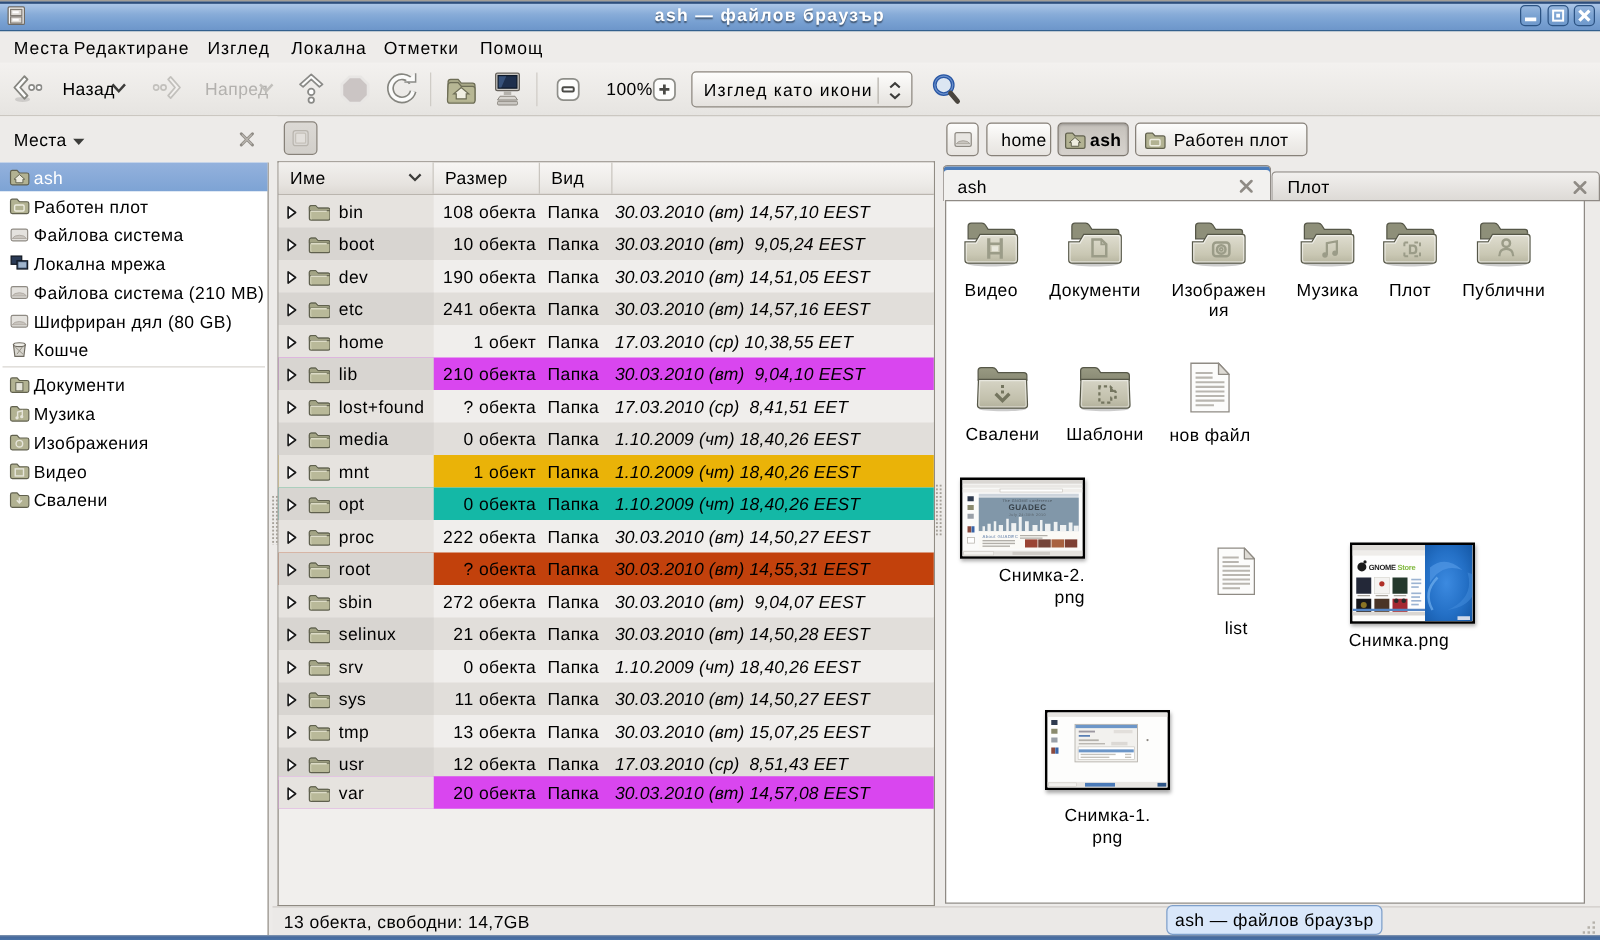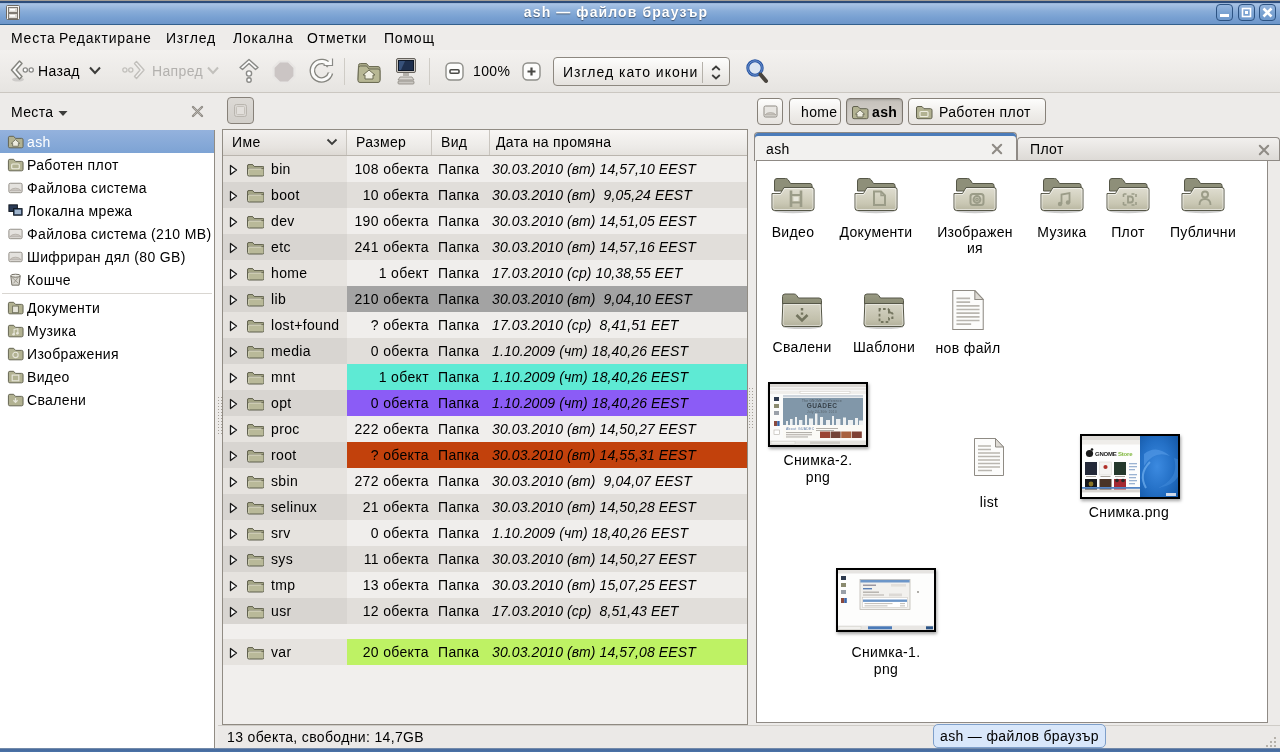--- a/index.html
+++ b/index.html
@@ -17,21 +17,21 @@
 .winbtn svg { display:block; }
 
 
 #menubar { left:0; top:26px; width:1280px; height:24px; background:#eeecea; }
 #menubar span { position:absolute; top:4px; letter-spacing:0.8px; }
 
 
 #toolbar { left:0; top:50px; width:1280px; height:43px;
   background:linear-gradient(#f3f1ef, #eceae7 60%, #e6e4e1);
   border-bottom:1px solid #cbc7c1; }
-.tbtext { position:absolute; top:63px; }
+.tbtext { position:absolute; top:63px;margin-left:12px; }
 .tbsep { position:absolute; top:58px; width:1px; height:27px; background:#cfccc6; }
 
 
 #places-hdr { left:0; top:93px; width:222px; height:37px; background:#edebe9; }
 .sqbtn { border:1px solid #878179; border-radius:4px; background:linear-gradient(#e8e6e3,#dcd9d5); }
 
 
 #sidebar { left:0; top:130px; width:215px; height:618px; background:#fff; border-right:1px solid #918c84; }
 .siderow { position:absolute; left:0; width:214px; height:23px; }
 .siderow .lbl { position:absolute; left:27px; top:4px; }
@@ -300,23 +300,20 @@
    <svg style="position:absolute;right:8px;top:8px" width="12" height="8">
           <path d="M1.5 1.5 L6 6 L10.5 1.5" fill="none" stroke="#3c3c3a" stroke-width="1.8"></path>
         </svg>
       </div>
   <div class="hcol" style="left:124px;width:85px">
         <span>Размер</span>
       </div>
   <div class="hcol" style="left:209px;width:58px">
         <span>Вид</span>
       </div>
-  <div class="hcol" style="left:267px;width:257px;border-right:none">
-        <span style="left:6px">Дата на промяна</span>
-      </div>
  </div>
     <div class="lrow" style="top:26px;background:#f0eeec">
    <div class="namecol" style="background:#e6e3df"></div>
    <span class="expander"><svg width="11" height="12" viewBox="0 0 11 12">
           <path d="M2.5 1.5 L8.5 6 L2.5 10.5 Z" fill="#fff" stroke="#1a1a1a" stroke-width="1.3" stroke-linejoin="round"></path>
         </svg></span>
    <span class="fold16"><svg width="18" height="18" viewBox="0 0 18 18">
           <path d="M1.5 6 q0-1.5 1.5-1.5 h3.5 l1.8 2 h8.2 q1.5 0 1.5 1.5 v6.5 q0 1.5 -1.5 1.5 h-13.5 q-1.5 0 -1.5 -1.5 Z" fill="#b9b999" stroke="#5f604e"></path>
           <path d="M1.5 6 q0-1.5 1.5-1.5 h3.5 l1.8 2 h8.2 q1.5 0 1.5 1.5 l0 .5 -16.5 0 Z" fill="#a3a485" stroke="#5f604e" stroke-width=".8"></path>
           <path d="M2.6 9 h12.8" stroke="#dcdbc6" stroke-width="1.1"></path>
@@ -384,21 +381,21 @@
           <path d="M1.5 6 q0-1.5 1.5-1.5 h3.5 l1.8 2 h8.2 q1.5 0 1.5 1.5 v6.5 q0 1.5 -1.5 1.5 h-13.5 q-1.5 0 -1.5 -1.5 Z" fill="#b9b999" stroke="#5f604e"></path>
           <path d="M1.5 6 q0-1.5 1.5-1.5 h3.5 l1.8 2 h8.2 q1.5 0 1.5 1.5 l0 .5 -16.5 0 Z" fill="#a3a485" stroke="#5f604e" stroke-width=".8"></path>
           <path d="M2.6 9 h12.8" stroke="#dcdbc6" stroke-width="1.1"></path>
           <path d="M2.6 9.8 v4.6 q0 .8 .8 .8" stroke="#cfcfb4" stroke-width=".9" fill="none"></path>
         </svg></span>
    <span class="nm">home</span>
       <span class="sz">1 обект</span>
       <span class="tp">Папка</span>
       <span class="dt">17.03.2010 (ср) 10,38,55 EET</span>
     </div>
-    <div class="lrow" style="top:156px;background:#a3a3a3">
+    <div class="lrow" style="top:156px;background:#d946ef">
    <div class="namecol" style="background:#d8d5d1"></div>
    <span class="expander"><svg width="11" height="12" viewBox="0 0 11 12">
           <path d="M2.5 1.5 L8.5 6 L2.5 10.5 Z" fill="#fff" stroke="#1a1a1a" stroke-width="1.3" stroke-linejoin="round"></path>
         </svg></span>
    <span class="fold16"><svg width="18" height="18" viewBox="0 0 18 18">
           <path d="M1.5 6 q0-1.5 1.5-1.5 h3.5 l1.8 2 h8.2 q1.5 0 1.5 1.5 v6.5 q0 1.5 -1.5 1.5 h-13.5 q-1.5 0 -1.5 -1.5 Z" fill="#b9b999" stroke="#5f604e"></path>
           <path d="M1.5 6 q0-1.5 1.5-1.5 h3.5 l1.8 2 h8.2 q1.5 0 1.5 1.5 l0 .5 -16.5 0 Z" fill="#a3a485" stroke="#5f604e" stroke-width=".8"></path>
           <path d="M2.6 9 h12.8" stroke="#dcdbc6" stroke-width="1.1"></path>
           <path d="M2.6 9.8 v4.6 q0 .8 .8 .8" stroke="#cfcfb4" stroke-width=".9" fill="none"></path>
         </svg></span>
@@ -432,37 +429,37 @@
           <path d="M1.5 6 q0-1.5 1.5-1.5 h3.5 l1.8 2 h8.2 q1.5 0 1.5 1.5 v6.5 q0 1.5 -1.5 1.5 h-13.5 q-1.5 0 -1.5 -1.5 Z" fill="#b9b999" stroke="#5f604e"></path>
           <path d="M1.5 6 q0-1.5 1.5-1.5 h3.5 l1.8 2 h8.2 q1.5 0 1.5 1.5 l0 .5 -16.5 0 Z" fill="#a3a485" stroke="#5f604e" stroke-width=".8"></path>
           <path d="M2.6 9 h12.8" stroke="#dcdbc6" stroke-width="1.1"></path>
           <path d="M2.6 9.8 v4.6 q0 .8 .8 .8" stroke="#cfcfb4" stroke-width=".9" fill="none"></path>
         </svg></span>
    <span class="nm">media</span>
       <span class="sz">0 обекта</span>
       <span class="tp">Папка</span>
       <span class="dt">1.10.2009 (чт) 18,40,26 EEST</span>
     </div>
-    <div class="lrow" style="top:234px;background:#5eead4">
+    <div class="lrow" style="top:234px;background:#eab308">
    <div class="namecol" style="background:#e6e3df"></div>
    <span class="expander"><svg width="11" height="12" viewBox="0 0 11 12">
           <path d="M2.5 1.5 L8.5 6 L2.5 10.5 Z" fill="#fff" stroke="#1a1a1a" stroke-width="1.3" stroke-linejoin="round"></path>
         </svg></span>
    <span class="fold16"><svg width="18" height="18" viewBox="0 0 18 18">
           <path d="M1.5 6 q0-1.5 1.5-1.5 h3.5 l1.8 2 h8.2 q1.5 0 1.5 1.5 v6.5 q0 1.5 -1.5 1.5 h-13.5 q-1.5 0 -1.5 -1.5 Z" fill="#b9b999" stroke="#5f604e"></path>
           <path d="M1.5 6 q0-1.5 1.5-1.5 h3.5 l1.8 2 h8.2 q1.5 0 1.5 1.5 l0 .5 -16.5 0 Z" fill="#a3a485" stroke="#5f604e" stroke-width=".8"></path>
           <path d="M2.6 9 h12.8" stroke="#dcdbc6" stroke-width="1.1"></path>
           <path d="M2.6 9.8 v4.6 q0 .8 .8 .8" stroke="#cfcfb4" stroke-width=".9" fill="none"></path>
         </svg></span>
    <span class="nm">mnt</span>
       <span class="sz">1 обект</span>
       <span class="tp">Папка</span>
       <span class="dt">1.10.2009 (чт) 18,40,26 EEST</span>
     </div>
-    <div class="lrow" style="top:260px;background:#8b5cf6">
+    <div class="lrow" style="top:260px;background:#14b8a6">
    <div class="namecol" style="background:#d8d5d1"></div>
    <span class="expander"><svg width="11" height="12" viewBox="0 0 11 12">
           <path d="M2.5 1.5 L8.5 6 L2.5 10.5 Z" fill="#fff" stroke="#1a1a1a" stroke-width="1.3" stroke-linejoin="round"></path>
         </svg></span>
    <span class="fold16"><svg width="18" height="18" viewBox="0 0 18 18">
           <path d="M1.5 6 q0-1.5 1.5-1.5 h3.5 l1.8 2 h8.2 q1.5 0 1.5 1.5 v6.5 q0 1.5 -1.5 1.5 h-13.5 q-1.5 0 -1.5 -1.5 Z" fill="#b9b999" stroke="#5f604e"></path>
           <path d="M1.5 6 q0-1.5 1.5-1.5 h3.5 l1.8 2 h8.2 q1.5 0 1.5 1.5 l0 .5 -16.5 0 Z" fill="#a3a485" stroke="#5f604e" stroke-width=".8"></path>
           <path d="M2.6 9 h12.8" stroke="#dcdbc6" stroke-width="1.1"></path>
           <path d="M2.6 9.8 v4.6 q0 .8 .8 .8" stroke="#cfcfb4" stroke-width=".9" fill="none"></path>
         </svg></span>
@@ -592,21 +589,21 @@
           <path d="M1.5 6 q0-1.5 1.5-1.5 h3.5 l1.8 2 h8.2 q1.5 0 1.5 1.5 v6.5 q0 1.5 -1.5 1.5 h-13.5 q-1.5 0 -1.5 -1.5 Z" fill="#b9b999" stroke="#5f604e"></path>
           <path d="M1.5 6 q0-1.5 1.5-1.5 h3.5 l1.8 2 h8.2 q1.5 0 1.5 1.5 l0 .5 -16.5 0 Z" fill="#a3a485" stroke="#5f604e" stroke-width=".8"></path>
           <path d="M2.6 9 h12.8" stroke="#dcdbc6" stroke-width="1.1"></path>
           <path d="M2.6 9.8 v4.6 q0 .8 .8 .8" stroke="#cfcfb4" stroke-width=".9" fill="none"></path>
         </svg></span>
    <span class="nm">usr</span>
       <span class="sz">12 обекта</span>
       <span class="tp">Папка</span>
       <span class="dt">17.03.2010 (ср)&nbsp; 8,51,43 EET</span>
     </div>
-    <div class="lrow" style="top:509px;background:#bef264">
+    <div class="lrow" style="top:491px;background:#d946ef">
    <div class="namecol" style="background:#e6e3df"></div>
    <span class="expander"><svg width="11" height="12" viewBox="0 0 11 12">
           <path d="M2.5 1.5 L8.5 6 L2.5 10.5 Z" fill="#fff" stroke="#1a1a1a" stroke-width="1.3" stroke-linejoin="round"></path>
         </svg></span>
    <span class="fold16"><svg width="18" height="18" viewBox="0 0 18 18">
           <path d="M1.5 6 q0-1.5 1.5-1.5 h3.5 l1.8 2 h8.2 q1.5 0 1.5 1.5 v6.5 q0 1.5 -1.5 1.5 h-13.5 q-1.5 0 -1.5 -1.5 Z" fill="#b9b999" stroke="#5f604e"></path>
           <path d="M1.5 6 q0-1.5 1.5-1.5 h3.5 l1.8 2 h8.2 q1.5 0 1.5 1.5 l0 .5 -16.5 0 Z" fill="#a3a485" stroke="#5f604e" stroke-width=".8"></path>
           <path d="M2.6 9 h12.8" stroke="#dcdbc6" stroke-width="1.1"></path>
           <path d="M2.6 9.8 v4.6 q0 .8 .8 .8" stroke="#cfcfb4" stroke-width=".9" fill="none"></path>
         </svg></span>
@@ -995,15 +992,15 @@
         <rect x="62" y="33" width="5" height="1.1"></rect>
         <rect x="62" y="35.3" width="5" height="1.1"></rect>
       </g>
   <circle cx="80" cy="22" r="0.9" fill="#8a8680"></circle>
   <rect x="0" y="55.5" width="96" height="4.5" fill="#e8e6e3"></rect>
   <rect x="1" y="56.3" width="22" height="3" fill="#f2f1ee" stroke="#c9c5bf" stroke-width=".4"></rect>
   <rect x="30" y="56.3" width="24" height="3" fill="#4a7ab8"></rect>
   <rect x="88" y="56.3" width="7" height="3" fill="#2c5486"></rect>
  </svg>
 </div>
-<div class="abs" style="left:768px;top:452px;width:100px;text-align:center;line-height:16.5px">Снимка-2.<br>png</div>
-<div class="abs" style="left:1079px;top:504px;width:100px;text-align:center">Снимка.png</div>
+<div class="abs" style="left:768px;top:452px;width:100px;text-align:right;line-height:16.5px">Снимка-2.<br>png</div>
+<div class="abs" style="left:1079px;top:504px;width:100px;text-align:left">Снимка.png</div>
 <div class="abs" style="left:836px;top:644px;width:100px;text-align:center;line-height:16.5px">Снимка-1.<br>png</div>
 
 </body></html>

